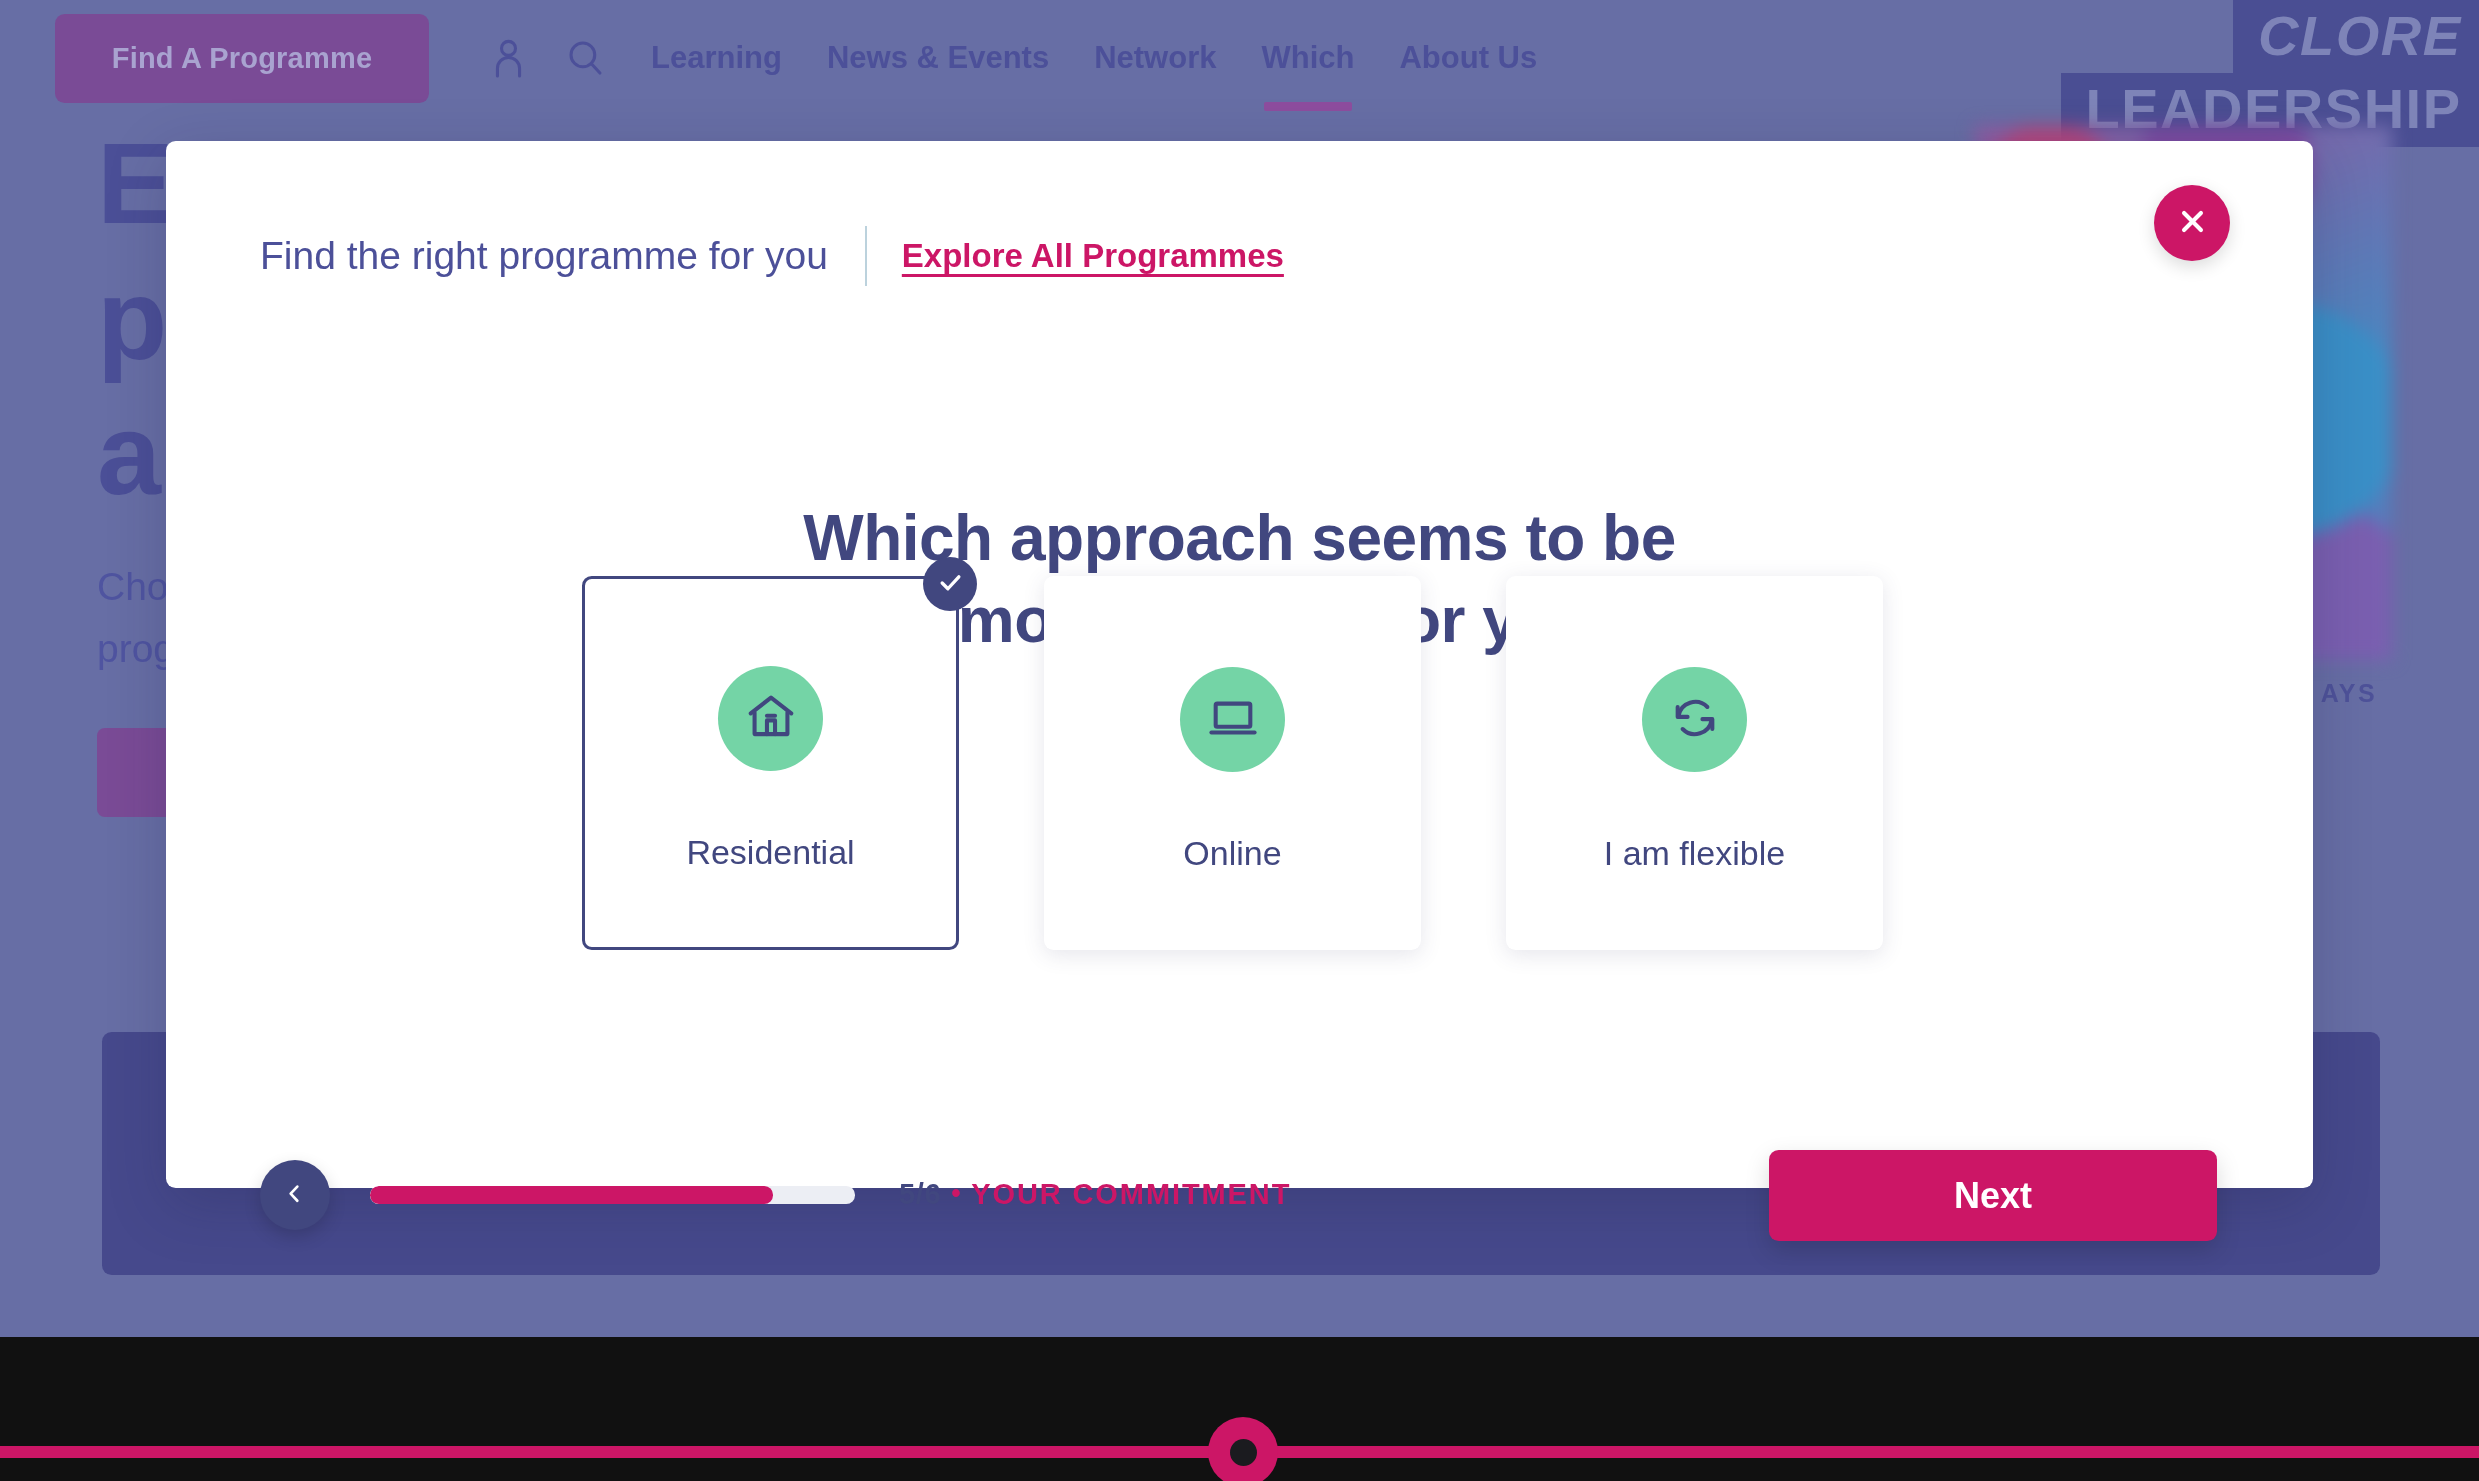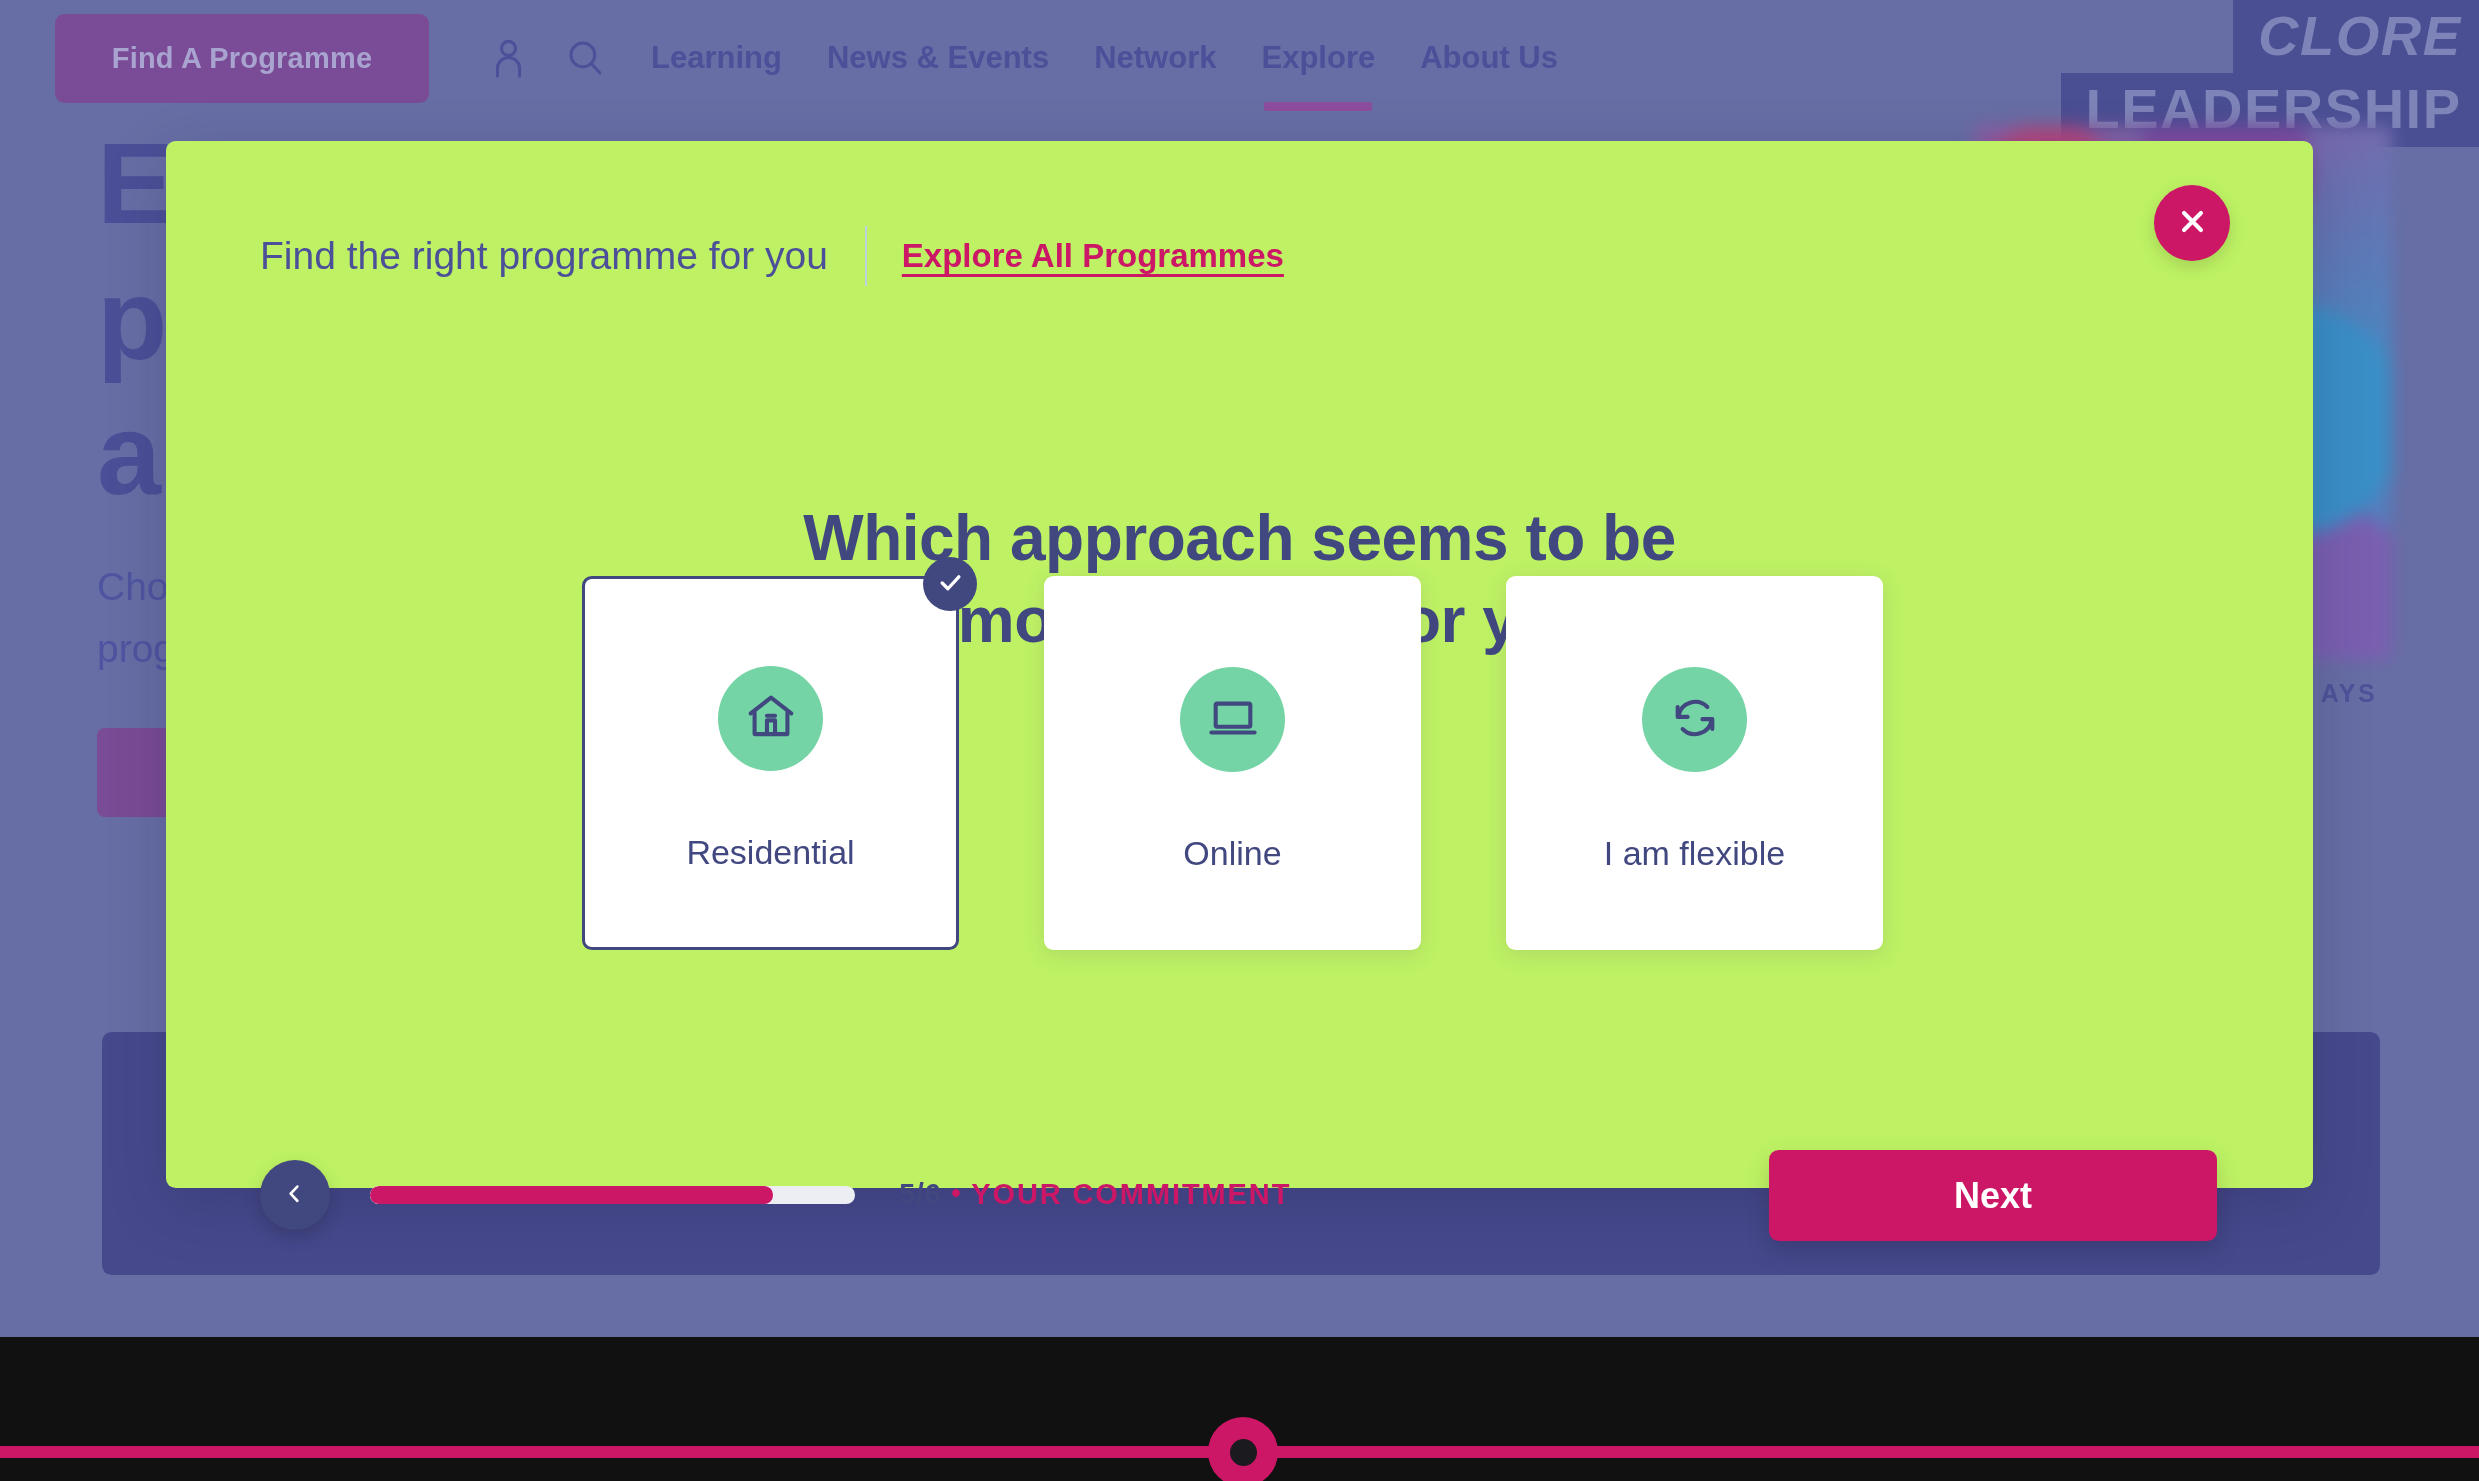--- a/index.html
+++ b/index.html
@@ -185,21 +185,21 @@
     position: absolute;
     left: 0; top: 0;
     width: 2479px; height: 1337px;
   }
   .modal {
     position: absolute;
     left: 166px;
     top: 141px;
     width: 2147px;
     height: 1047px;
-    background: #bef264;
+    background: #ffffff;
     border-radius: 9.7px;
     box-shadow: 0 17.5px 58px rgba(30,30,70,.22);
   }
 
   .modal-head {
     position: absolute;
     left: 94px;
     top: 85px;
     display: flex;
     align-items: center;
@@ -440,21 +440,21 @@
           <circle cx="11" cy="11" r="7.3"></circle>
           <line x1="16.4" y1="16.6" x2="21.5" y2="22.2"></line>
         </svg>
       </span>
     </div>
 
     <div class="nav-links">
       <span class="nav-link">Learning</span>
       <span class="nav-link">News &amp; Events</span>
       <span class="nav-link">Network</span>
-      <span class="nav-link active">Explore</span>
+      <span class="nav-link active">Which</span>
       <span class="nav-link">About Us</span>
     </div>
   </div>
 
   <div class="logo-wrap">
     <div class="logo-line l1">CLORE</div><br>
     <div class="logo-line l2">LEADERSHIP</div>
   </div>
 
   <div class="hero">

